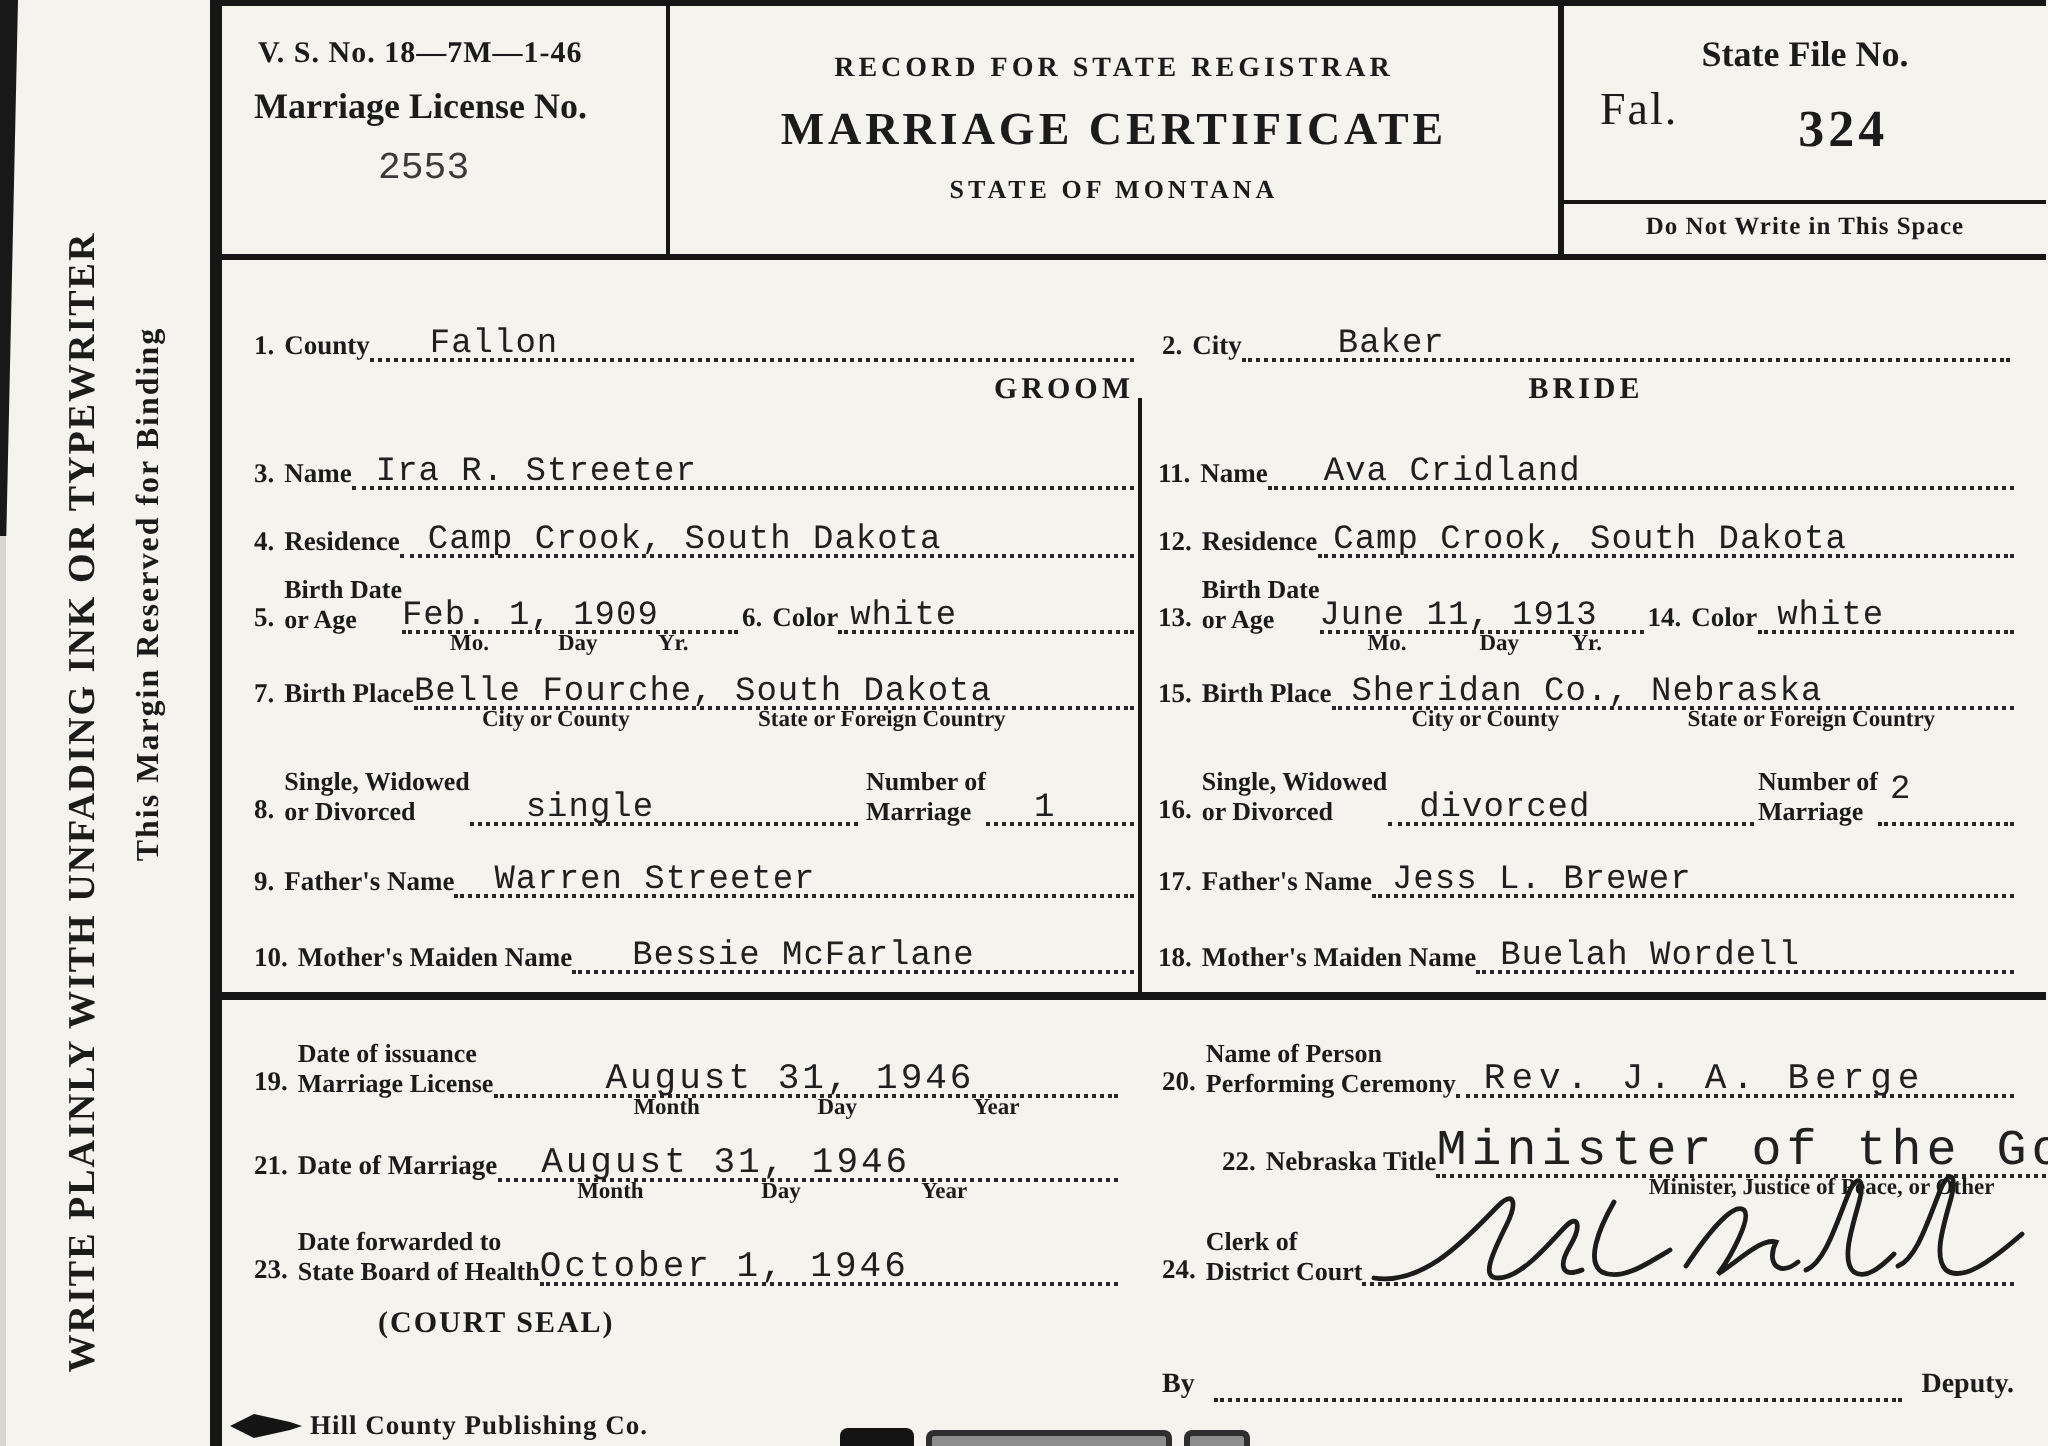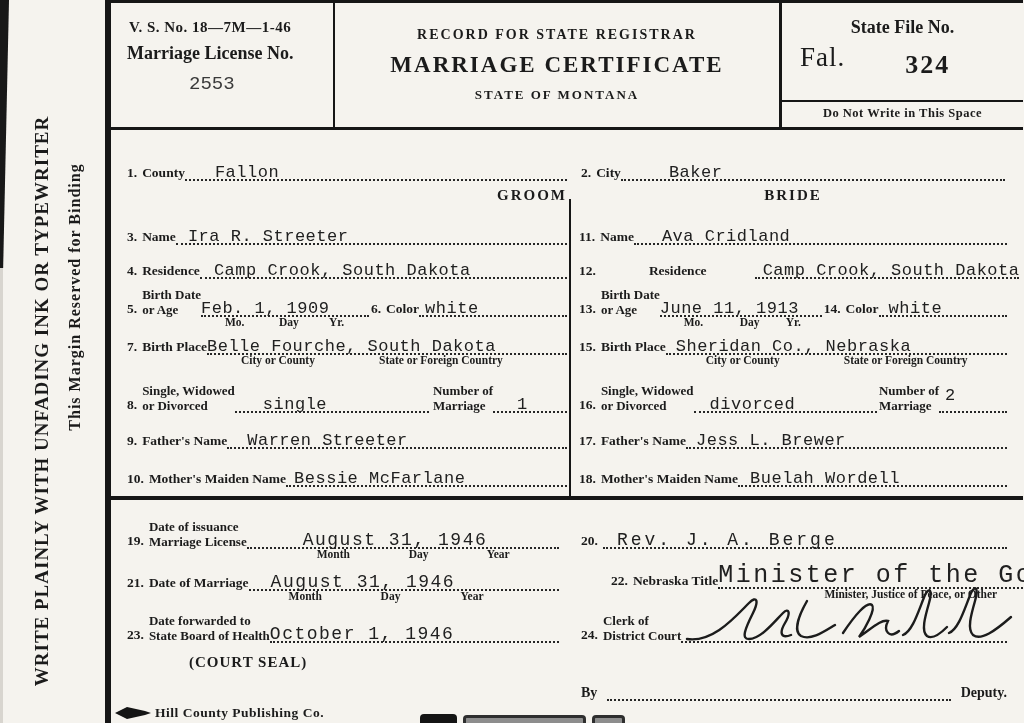--- a/index.html
+++ b/index.html
@@ -29,21 +29,21 @@
   .hdr-vs{position:absolute;left:18px;top:16px;font-weight:700;font-size:15px;letter-spacing:.5px;}
   .hdr-lic{position:absolute;left:16px;top:40px;font-weight:700;font-size:18px;}
   .hdr-licnum{position:absolute;left:78px;top:70px;font-family:"Liberation Mono","DejaVu Sans Mono",monospace;font-size:19px;color:#3a3a3a;}
   .hdr-center{position:absolute;left:224px;top:0;width:444px;text-align:center;}
   .hdr-record{margin-top:24px;font-weight:700;font-size:14px;letter-spacing:2px;}
   .hdr-title{margin-top:9px;font-weight:700;font-size:23px;letter-spacing:2px;}
   .hdr-state{margin-top:9px;font-weight:700;font-size:13px;letter-spacing:2px;}
   .hdr-right{position:absolute;left:671px;top:0;width:241px;}
   .hdr-filelabel{margin-top:14px;text-align:center;font-weight:700;font-size:18px;}
   .hdr-filerow{display:flex;align-items:flex-start;padding:4px 14px 0 18px;}
-  .hdr-fileprefix{font-size:27px;letter-spacing:1px;}
+  .hdr-fileprefix{font-size:23px;letter-spacing:1px;}
   .hdr-filenum{font-weight:700;font-size:26px;letter-spacing:2px;margin:8px 0 0 60px;}
   .hdr-dnw{position:absolute;left:0;top:103px;width:100%;text-align:center;font-weight:700;font-size:12.5px;letter-spacing:.5px;}
   
   .frow{position:absolute;display:flex;align-items:flex-end;}
   .fno{font-weight:700;font-size:13.5px;margin-right:5px;white-space:nowrap;}
   .flbl{font-weight:700;font-size:13.5px;white-space:nowrap;}
   .lbl2{display:flex;flex-direction:column;font-weight:700;font-size:13px;line-height:1.1;white-space:nowrap;}
   .fill{flex:1;border-bottom:2px dotted #262626;position:relative;display:flex;align-items:flex-end;min-height:10px;}
   .fillfix{flex:none;border-bottom:2px dotted #262626;position:relative;display:flex;align-items:flex-end;text-align:right;}
   .typed{font-family:"Liberation Mono","DejaVu Sans Mono",monospace;font-size:17px;color:#202020;white-space:nowrap;margin-bottom:-3px;letter-spacing:.5px;}
@@ -180,32 +180,32 @@
     <span class="fno">9.</span>
     <span class="flbl">Father's Name</span>
     <span class="fill">
         <span class="typed" style="padding-left:20px;">Warren Streeter</span>
       </span>
   </div>
   <div class="frow" style="left:16px;top:456px;width:440px;height:28px;">
     <span class="fno">10.</span>
     <span class="flbl">Mother's Maiden Name</span>
     <span class="fill">
-        <span class="typed" style="padding-left:8px;">Bessie McFarlane</span>
+        <span class="typed" style="padding-left:8px;margin-left:22px;">Bessie McFarlane</span>
       </span>
   </div>
 
   <div class="frow" style="left:468px;top:214px;width:428px;height:28px;">
     <span class="fno">11.</span>
     <span class="flbl">Name</span>
     <span class="fill">
         <span class="typed" style="padding-left:28px;">Ava Cridland</span>
       </span>
   </div>
-  <div class="frow" style="left:468px;top:248px;width:428px;height:28px;gap:48px;">
+  <div class="frow" style="left:468px;top:248px;width:428px;height:28px;">
     <span class="fno">12.</span>
     <span class="flbl">Residence</span>
     <span class="fill">
         <span class="typed" style="padding-left:8px;">Camp Crook, South Dakota</span>
       </span>
   </div>
   <div class="frow" style="left:468px;top:282px;width:428px;height:32px;">
     <span class="fno">13.</span>
     <span class="lbl2">
       <span>Birth Date</span>
@@ -300,20 +300,24 @@
   <div class="courtseal">(COURT SEAL)</div>
   <div class="pubrow">
     <svg width="36" height="14" viewBox="0 0 36 14">
       <polygon points="0,7 12,1 30,5 36,7 30,9 12,13" fill="#141414"></polygon>
     </svg>
     <span class="pubname">Hill County Publishing Co.</span>
   </div>
 
   <div class="frow" style="left:470px;top:506px;width:426px;height:40px;">
     <span class="fno">20.</span>
+    <span class="lbl2">
+      <span>Name of Person</span>
+        <span>Performing Ceremony</span>
+    </span>
     <span class="fill">
         <span class="typed big" style="padding-left:14px;letter-spacing:3px;">Rev. J. A. Berge</span>
       </span>
   </div>
   <div class="frow" style="left:470px;top:556px;width:426px;height:30px;margin-left:30px;">
     <span class="fno">22.</span>
     <span class="flbl">Nebraska Title</span>
     <span class="fill">
       <span class="typed wide">Minister of the Gospel</span>
       <span class="sub sub-center">Minister, Justice of Peace, or Other</span>

